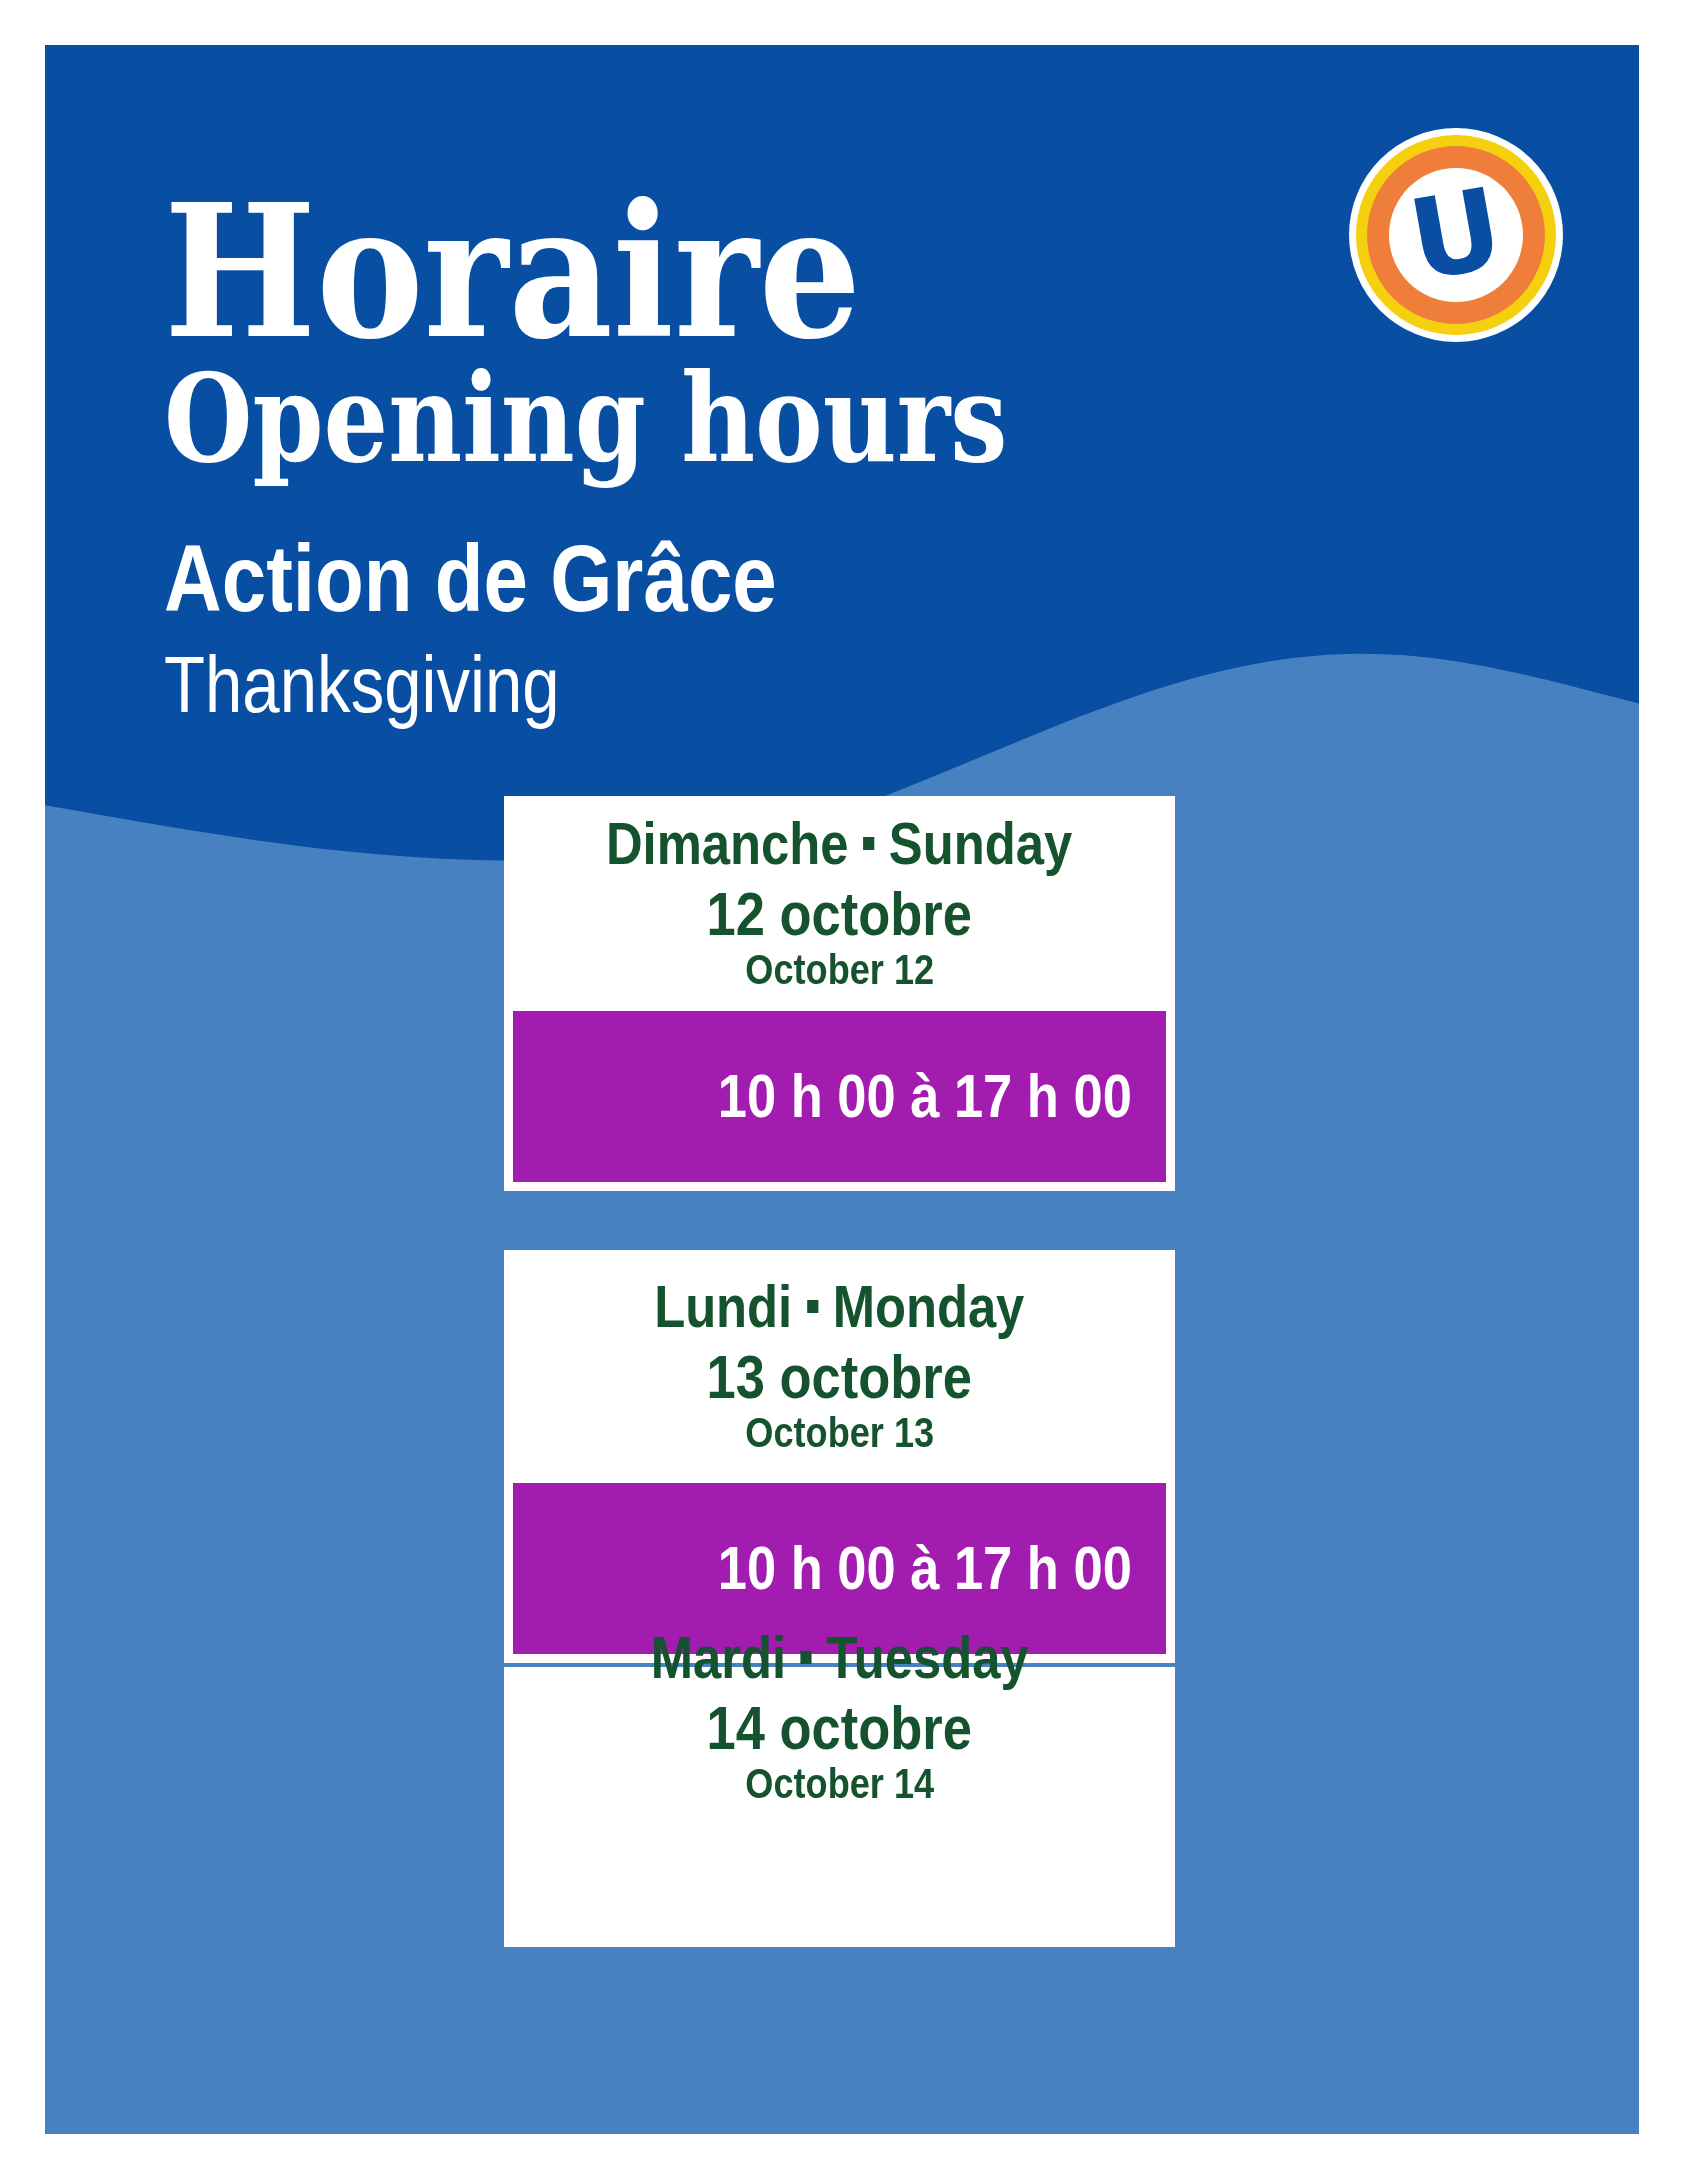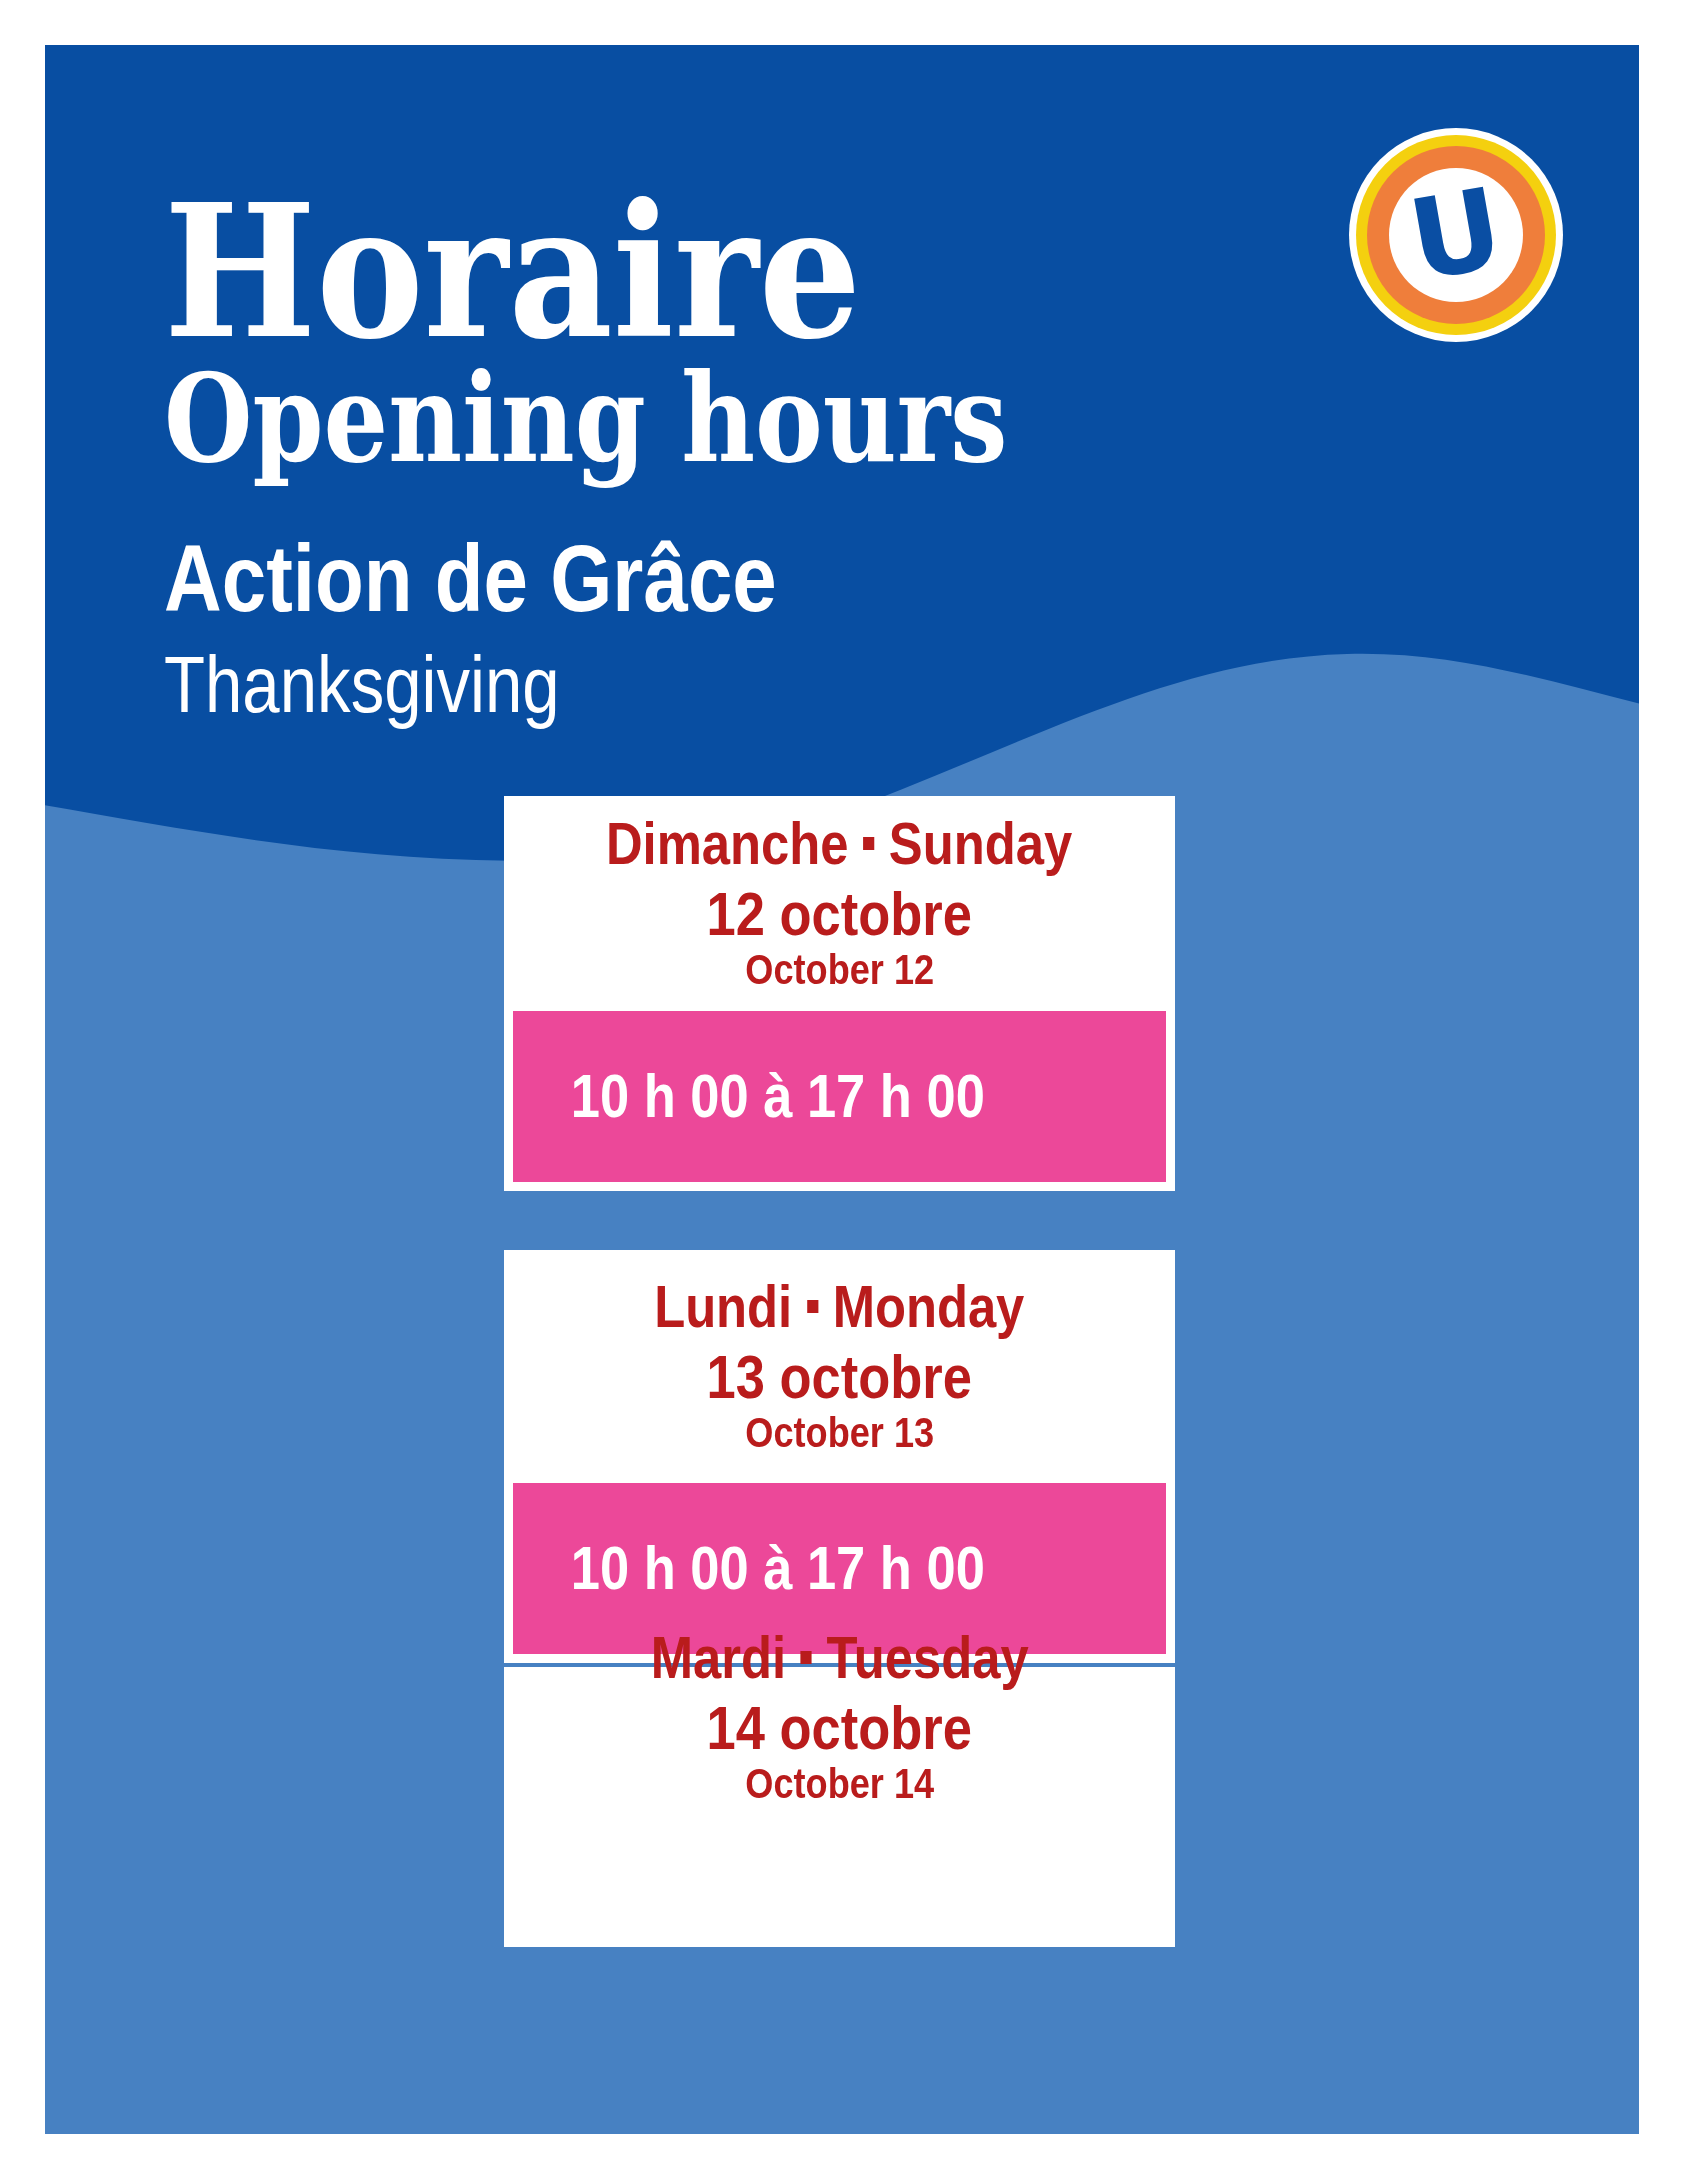--- a/index.html
+++ b/index.html
@@ -65,21 +65,21 @@
   .card{
     position:absolute;left:459px;width:671px;
     background:#ffffff;
   }
   .card-1{top:751px;height:395px;}
   .card-2{top:1205px;height:413px;}
   .card-3{top:1622px;height:280px;}
   .card-text{
     position:absolute;left:0;right:0;top:0;bottom:180px;
     display:flex;flex-direction:column;align-items:center;justify-content:center;
-    color:#b91c1c;text-align:center;
+    color:#14532d;text-align:center;
   }
   .day-line{
     font-weight:bold;font-size:59px;line-height:1.05;
     white-space:nowrap;margin-bottom:6px;
     transform:scaleX(0.86);transform-origin:center;
   }
   .sq{
     display:inline-block;width:13px;height:13px;
     background:currentColor;margin:0 17px;
     position:relative;top:-14px;
@@ -89,22 +89,22 @@
     white-space:nowrap;margin-bottom:2px;
     transform:scaleX(0.86);transform-origin:center;
   }
   .date-en{
     font-weight:bold;font-size:42px;line-height:1.05;
     white-space:nowrap;
     transform:scaleX(0.86);transform-origin:center;
   }
   .band{
     position:absolute;left:9px;right:9px;bottom:9px;height:171px;
-    background:#ec4899;
-    display:flex;align-items:center;justify-content:flex-start;padding-left:24px;
+    background:#a21caf;
+    display:flex;align-items:center;justify-content:flex-end;padding-left:24px;
   }
   .hours{
     color:#ffffff;font-weight:bold;font-size:61px;line-height:1;
     white-space:nowrap;
     transform:scaleX(0.86);transform-origin:center;
   }
 </style>
 </head>
 <body>
 

